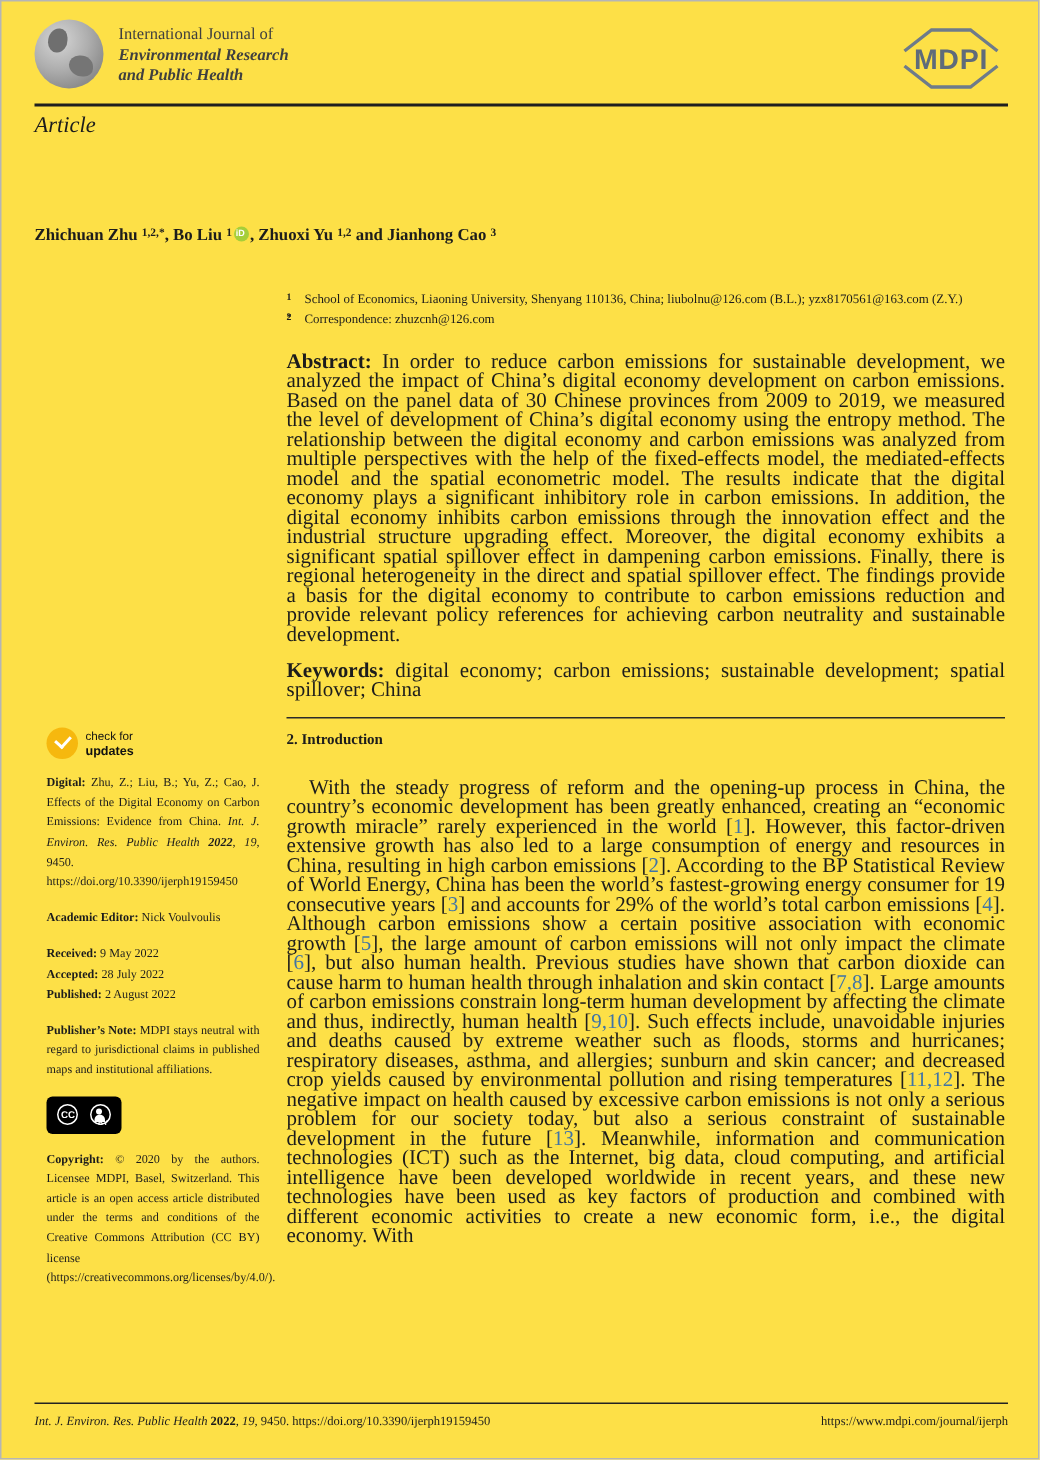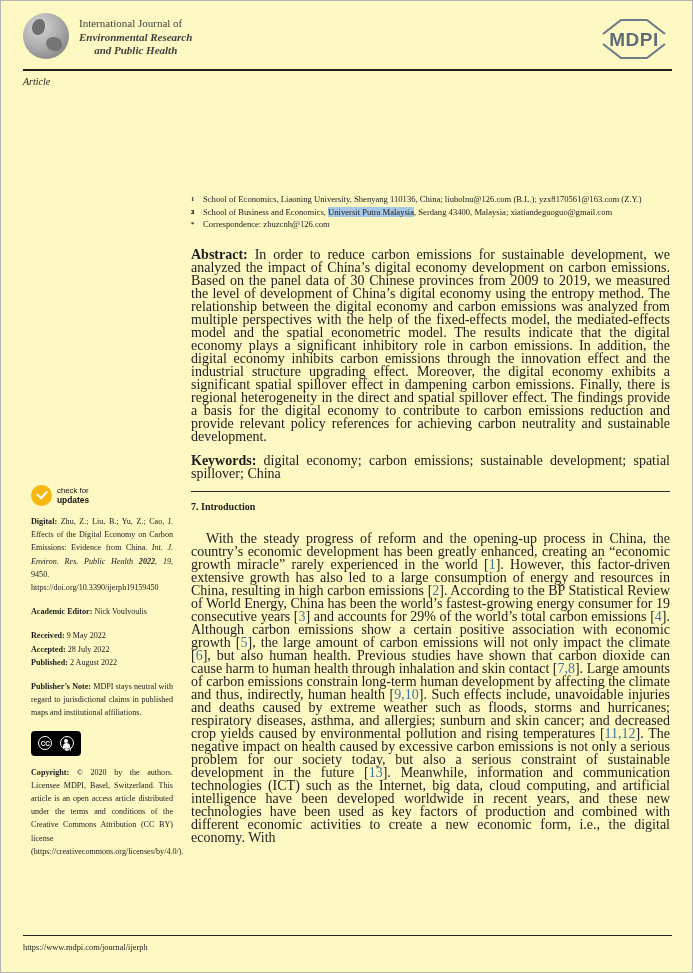--- a/index.html
+++ b/index.html
@@ -1,40 +1,40 @@
 <!DOCTYPE html>
 <html><head>
 <meta charset="utf-8">
 <style>
   html,body { margin:0; padding:0; background:#d9d9d9; }
   .page {
     position:relative; width:693px; height:973px; margin:0 auto;
-    background:#fef9c3; border:1px solid #b5b5b5; box-sizing:border-box;
+    background:#fde047; border:1px solid #b5b5b5; box-sizing:border-box;
     font-family:"Liberation Serif","DejaVu Serif",serif; color:#1c1c1c;
     overflow:hidden;
   }
 
   
   .logo-globe {
     position:absolute; left:22px; top:12px; width:46px; height:46px; border-radius:50%;
     background:radial-gradient(circle at 35% 30%, #d6d6d6 0%, #aeaeae 45%, #8d8d8d 75%, #7f7f7f 100%);
     overflow:hidden;
   }
   .logo-globe::before { content:""; position:absolute; left:9px; top:6px; width:13px; height:16px;
     background:#6f6f6f; border-radius:60% 40% 55% 45%; }
   .logo-globe::after { content:""; position:absolute; right:7px; bottom:8px; width:16px; height:14px;
     background:#757575; border-radius:45% 55% 40% 60%; }
   .journal-name { position:absolute; left:78px; top:16px; color:#3f3f3f; line-height:13.5px; font-size:11px; }
   .journal-name .jn1 { font-style:normal; font-weight:normal; }
-  .journal-name .jn2, .journal-name .jn3 { font-weight:bold; font-style:italic;text-align:center; }
+  .journal-name .jn2, .journal-name .jn3 { font-weight:bold; font-style:italic; }
   .mdpi-logo { position:absolute; right:20px; top:15px; width:76px; height:46px; }
   .header-rule { position:absolute; left:22px; right:20px; top:68px; height:2px; background:#1f1f1f; }
 
   
-  .article-label { position:absolute; left:22px; top:75px; font-style:italic; font-size:10px; }
+  .article-label { position:absolute; left:22px; top:75px; font-style:italic; font-size:15px; }
   .paper-title { position:absolute; left:22px; top:89px; width:632px; font-size:21.5px; font-weight:bold;
     line-height:25.5px; letter-spacing:-0.2px; }
   .authors { position:absolute; left:22px; top:149px; width:640px; font-size:11.2px; font-weight:bold; }
   .sup, .authors .sup { font-size:68%; position:relative; top:-0.42em; }
   .orcid { display:inline-block; width:10px; height:10px; border-radius:50%; background:#a6ce39;
     position:relative; top:1px; margin:0 1px; }
   .orcid::after { content:"iD"; color:#fff; font-family:"Liberation Sans",sans-serif; font-size:6px;
     font-weight:bold; position:absolute; left:1.5px; top:1.5px; }
 
   
@@ -95,45 +95,42 @@
   <div class="mdpi-logo">
     <svg width="76" height="46" viewBox="0 0 76 46">
       <polyline points="7,18 25,4 51,4 69,18" fill="none" stroke="#6e7b8a" stroke-width="2.2"></polyline>
       <polyline points="7,28 25,42 51,42 69,28" fill="none" stroke="#6e7b8a" stroke-width="2.2"></polyline>
       <text x="38" y="30" text-anchor="middle" font-family="Liberation Sans, sans-serif" font-size="19" font-weight="bold" fill="#5f6b7a" letter-spacing="0.5">MDPI</text>
     </svg>
   </div>
   <div class="header-rule"></div>
 
   <div class="article-label">Article</div>
+  <div class="authors"><span>Zhichuan Zhu </span><span class="sup">1,2,*</span><span>, Bo Liu </span><span class="sup">1</span><span class="orcid"></span><span>, Zhuoxi Yu </span><span class="sup">1,2</span><span> and Jianhong Cao </span><span class="sup">3</span></div>
 
   <div class="main-col">
     <div class="affs">
       <div class="aff-row">
         <span class="aff-marker">1</span>
         <span><span>School of Economics, Liaoning University, Shenyang 110136, China; liubolnu@126.com (B.L.); yzx8170561@163.com (Z.Y.)</span></span>
       </div>
       <div class="aff-row">
         <span class="aff-marker">2</span>
       </div>
       <div class="aff-row">
-        <span class="aff-marker">3</span>
-        <span><span>School of Business and Economics, </span><span class="hl">Universit Putra Malaysia</span><span>, Serdang 43400, Malaysia; xiatiandeguoguo@gmail.com</span></span>
-      </div>
-      <div class="aff-row">
         <span class="aff-marker">*</span>
         <span><span>Correspondence: zhuzcnh@126.com</span></span>
       </div>
     </div>
 
     <p class="para abstract"><span class="b">Abstract: </span><span>In order to reduce carbon emissions for sustainable development, we analyzed the impact of China’s digital economy development on carbon emissions. Based on the panel data of 30 Chinese provinces from 2009 to 2019, we measured the level of development of China’s digital economy using the entropy method. The relationship between the digital economy and carbon emissions was analyzed from multiple perspectives with the help of the fixed-effects model, the mediated-effects model and the spatial econometric model.  The results indicate that the digital economy plays a significant inhibitory role in carbon emissions.  In addition, the digital economy inhibits carbon emissions through the innovation effect and the industrial structure upgrading effect. Moreover, the digital economy exhibits a significant spatial spillover effect in dampening carbon emissions. Finally, there is regional heterogeneity in the direct and spatial spillover effect. The findings provide a basis for the digital economy to contribute to carbon emissions reduction and provide relevant policy references for achieving carbon neutrality and sustainable development.</span></p>
     <p class="para keywords"><span class="b">Keywords: </span><span>digital economy; carbon emissions; sustainable development; spatial spillover; China</span></p>
     <hr class="kw-rule">
 
-    <h2 class="sec-heading">7. Introduction</h2>
+    <h2 class="sec-heading">2. Introduction</h2>
     <p class="para indent-first"><span>With the steady progress of reform and the opening-up process in China, the country’s economic development has been greatly enhanced, creating an “economic growth miracle” rarely experienced in the world [</span><span class="ref">1</span><span>]. However, this factor-driven extensive growth has also led to a large consumption of energy and resources in China, resulting in high carbon emissions [</span><span class="ref">2</span><span>]. According to the BP Statistical Review of World Energy, China has been the world’s fastest-growing energy consumer for 19 consecutive years [</span><span class="ref">3</span><span>] and accounts for 29% of the world’s total carbon emissions [</span><span class="ref">4</span><span>]. Although carbon emissions show a certain positive association with economic growth [</span><span class="ref">5</span><span>], the large amount of carbon emissions will not only impact the climate [</span><span class="ref">6</span><span>], but also human health. Previous studies have shown that carbon dioxide can cause harm to human health through inhalation and skin contact [</span><span class="ref">7,8</span><span>]. Large amounts of carbon emissions constrain long-term human development by affecting the climate and thus, indirectly, human health [</span><span class="ref">9,10</span><span>]. Such effects include, unavoidable injuries and deaths caused by extreme weather such as floods, storms and hurricanes; respiratory diseases, asthma, and allergies; sunburn and skin cancer; and decreased crop yields caused by environmental pollution and rising temperatures [</span><span class="ref">11,12</span><span>]. The negative impact on health caused by excessive carbon emissions is not only a serious problem for our society today, but also a serious constraint of sustainable development in the future [</span><span class="ref">13</span><span>]. Meanwhile, information and communication technologies (ICT) such as the Internet, big data, cloud computing, and artificial intelligence have been developed worldwide in recent years, and these new technologies have been used as key factors of production and combined with different economic activities to create a new economic form, i.e., the digital economy. With</span></p>
   </div>
 
   <div class="sidebar">
     <div class="check-updates">
       <div class="check-circle"></div>
       <div class="check-text">
         <div class="cu1">check for</div>
         <div class="cu2">updates</div>
       </div>
@@ -153,16 +150,17 @@
     <div class="cc-badge">
       <div class="cc-circle">CC</div>
       <div class="cc-circle cc-person"></div>
       <div class="cc-by-label">BY</div>
     </div>
 
     <div class="side-block"><span class="b">Copyright: </span><span>© 2020 by the authors. Licensee MDPI, Basel, Switzerland. This article is an open access article distributed under the terms and conditions of the Creative Commons Attribution (CC BY) license (https://creativecommons.org/licenses/by/4.0/).</span></div>
   </div>
 
   <div class="footer">
+    <div><span class="i">Int. J. Environ. Res. Public Health </span><span class="b">2022</span><span>, </span><span class="i">19</span><span>, 9450. https://doi.org/10.3390/ijerph19159450</span></div>
     <div>https://www.mdpi.com/journal/ijerph</div>
   </div>
 
 </div>
 
 </body></html>

